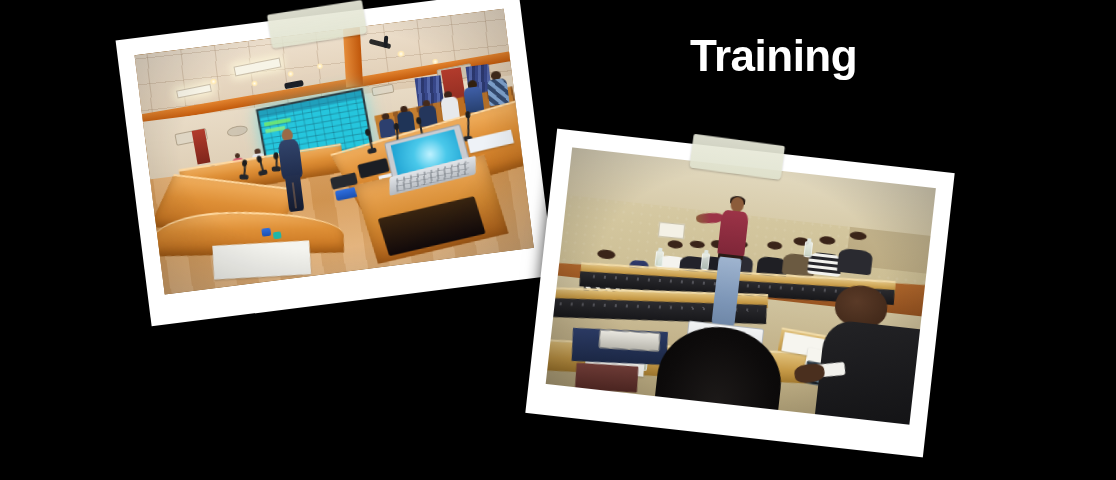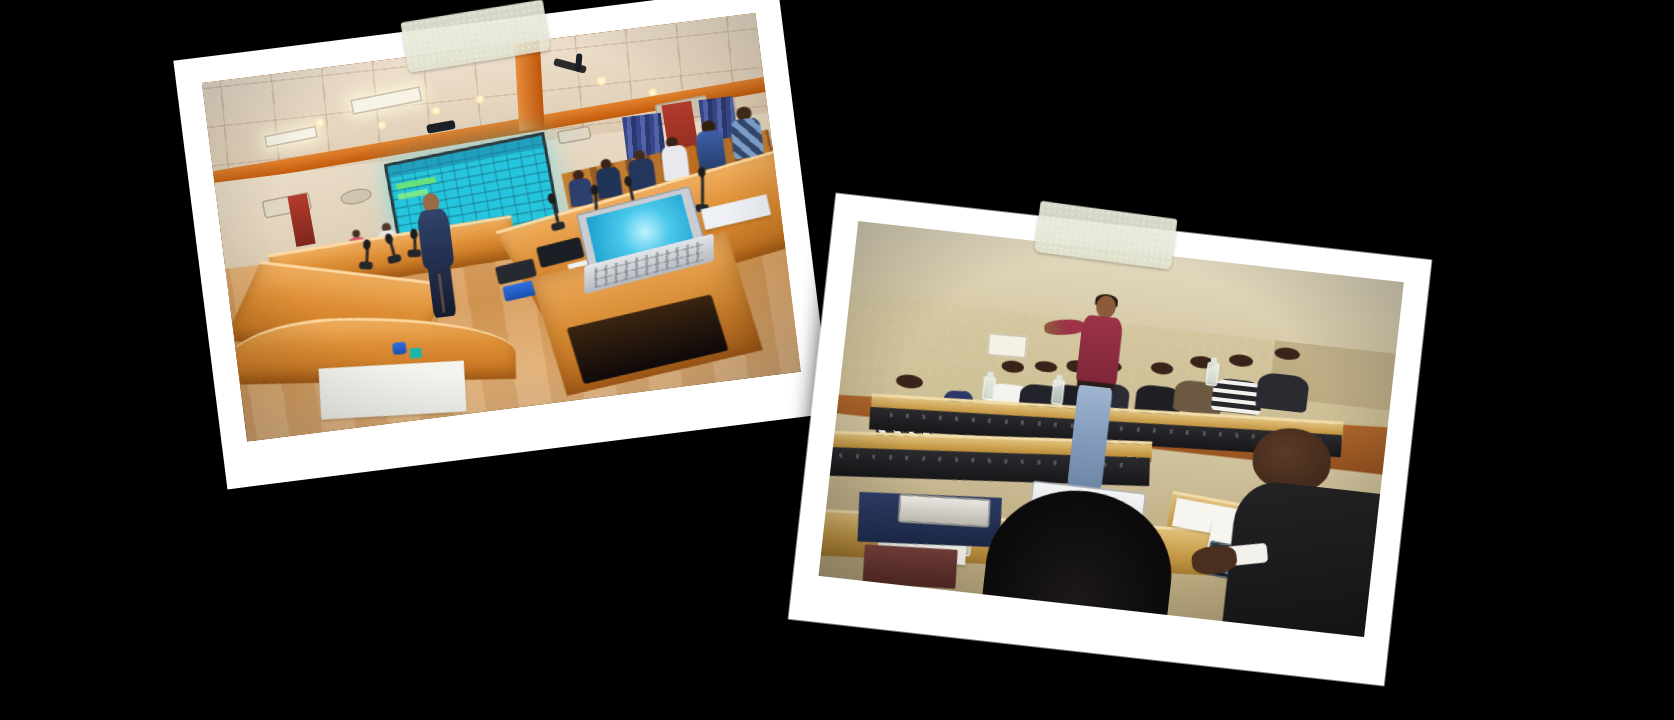--- a/index.html
+++ b/index.html
@@ -663,14 +663,15 @@
           <div class="suit"></div>
           <div class="cuff"></div>
           <div class="hand"></div>
         </div>
 
         <div class="p2-vignette"></div>
       </div>
     </div>
   </div>
 
+  <div class="page-title">Training</div>
 
 </div>
 
 </body></html>

